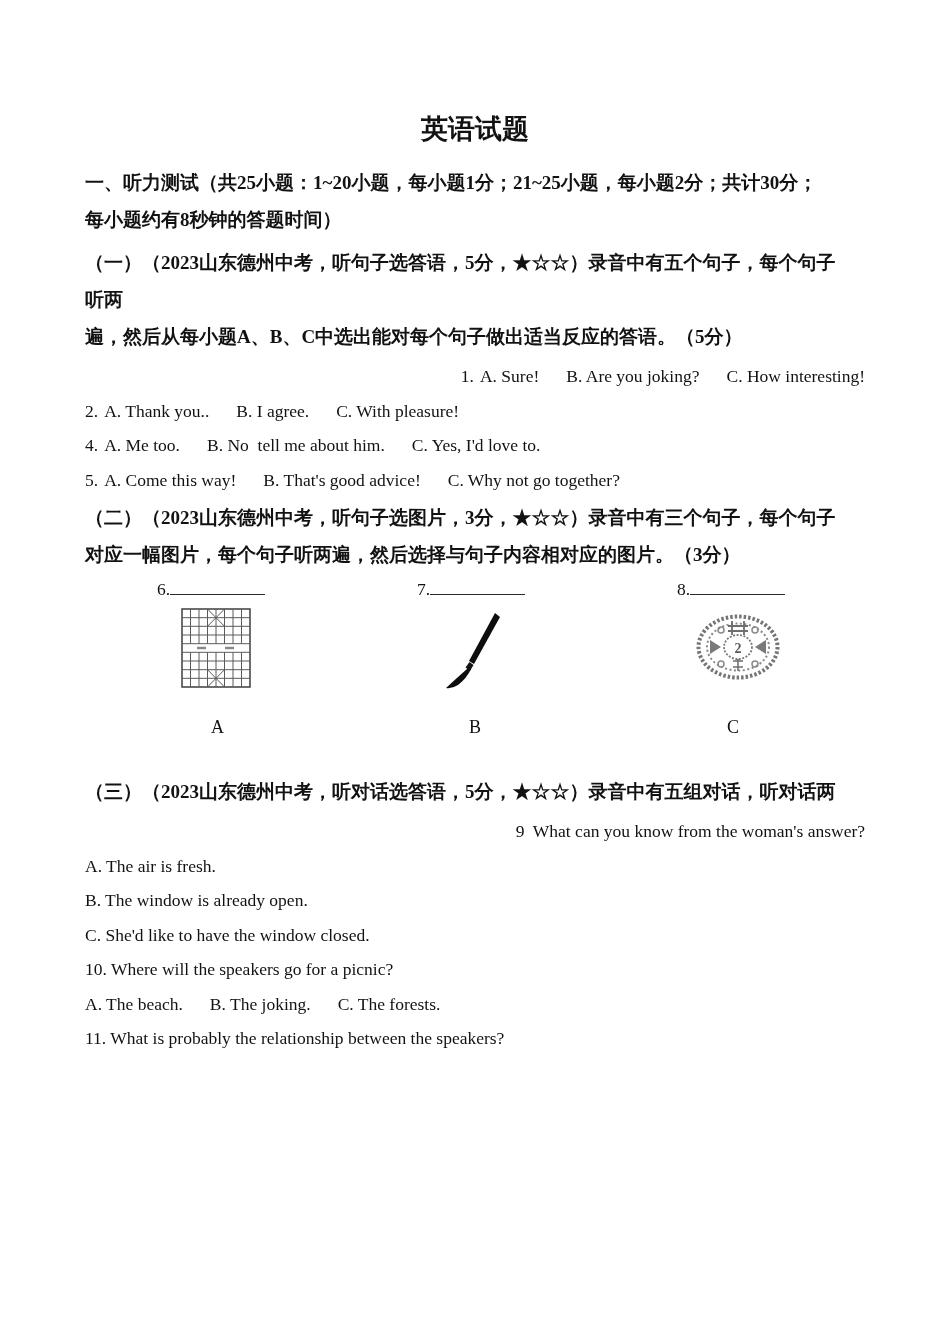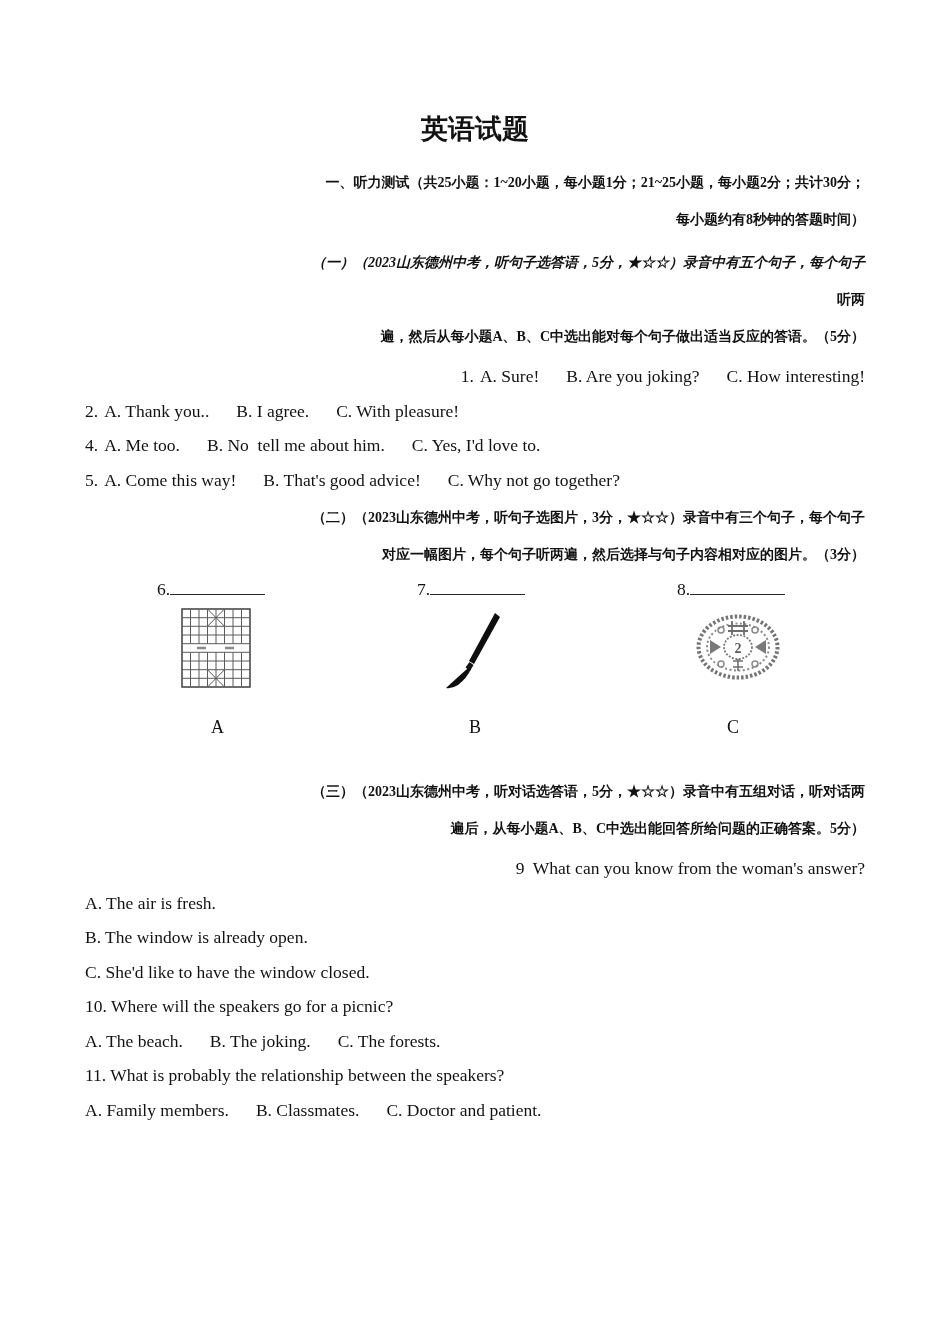--- a/index.html
+++ b/index.html
@@ -6,25 +6,25 @@
   body{
     width:950px;height:1344px;
     font-family:"Liberation Serif","DejaVu Serif",serif;
     color:#121212;
     overflow:hidden;
   }
   .page{padding:84px 85px 0 85px;}
   .center{text-align:center;}
   .title,.subtitle{font-size:27px;font-weight:bold;line-height:38px;white-space:pre;}
   .subtitle{margin-top:26px;}
-  .cn{font-size:14px;font-weight:bold;line-height:37px;white-space:pre;text-align:right;}
+  .cn{font-size:19px;font-weight:bold;line-height:37px;white-space:pre;}
   .en{font-size:17.5px;line-height:34.5px;white-space:pre;}
   .mt16{margin-top:16px;}
   .mt12{margin-top:28px;}
-  .mt6{margin-top:6px;font-style:italic;}
+  .mt6{margin-top:6px;}
   .mt4{margin-top:4px;text-align:right;}
   .mt2{margin-top:2px;}
   .num{white-space:pre;margin-right:6px;}
   .opt{white-space:pre;margin-right:27px;}
   .opt:last-child{margin-right:0;}
   
   .blanks{position:relative;height:32px;margin-top:2px;font-size:17.5px;line-height:28px;}
   .blank{position:absolute;top:0;}
   .b6{left:72px;}.b7{left:332px;}.b8{left:592px;}
   .bl-line{display:inline-block;width:95px;height:15px;border-bottom:1.5px solid #2a2a2a;}
@@ -94,27 +94,25 @@
       <circle cx="60" cy="51" r="3" fill="none" stroke="#8a8a8a" stroke-width="1.5"></circle>
       <text x="43" y="40" font-size="14" font-weight="bold" text-anchor="middle" fill="#5a5a5a" font-family="'Liberation Serif',serif">2</text>
       <path fill="none" stroke="#6e6e6e" stroke-width="1.5" d="M38 48H48 M43 46V58 M38 54H48"></path>
     </svg>
     <span class="cap cap-a">A</span>
     <span class="cap cap-b">B</span>
     <span class="cap cap-c">C</span>
   </div>
 
   <div class="cn mt12">（三）（2023山东德州中考，听对话选答语，5分，★☆☆）录音中有五组对话，听对话两</div>
-  <div class="cn">遍后，从每小题A、B、C中选出能回答所给问题的正确答案。5分）</div>
 
   <div class="en mt4">9  What can you know from the woman's answer?</div>
   <div class="en">A. The air is fresh.</div>
   <div class="en">B. The window is already open.</div>
   <div class="en">C. She'd like to have the window closed.</div>
 
   <div class="en">10. Where will the speakers go for a picnic?</div>
   <div class="en"><span class="opt">A. The beach.</span><span class="opt">B. The joking.</span><span class="opt">C. The forests.</span></div>
 
   <div class="en">11. What is probably the relationship between the speakers?</div>
-  <div class="en"><span class="opt">A. Family members.</span><span class="opt">B. Classmates.</span><span class="opt">C. Doctor and patient.</span></div>
 
 
 </div>
 
 </body></html>

